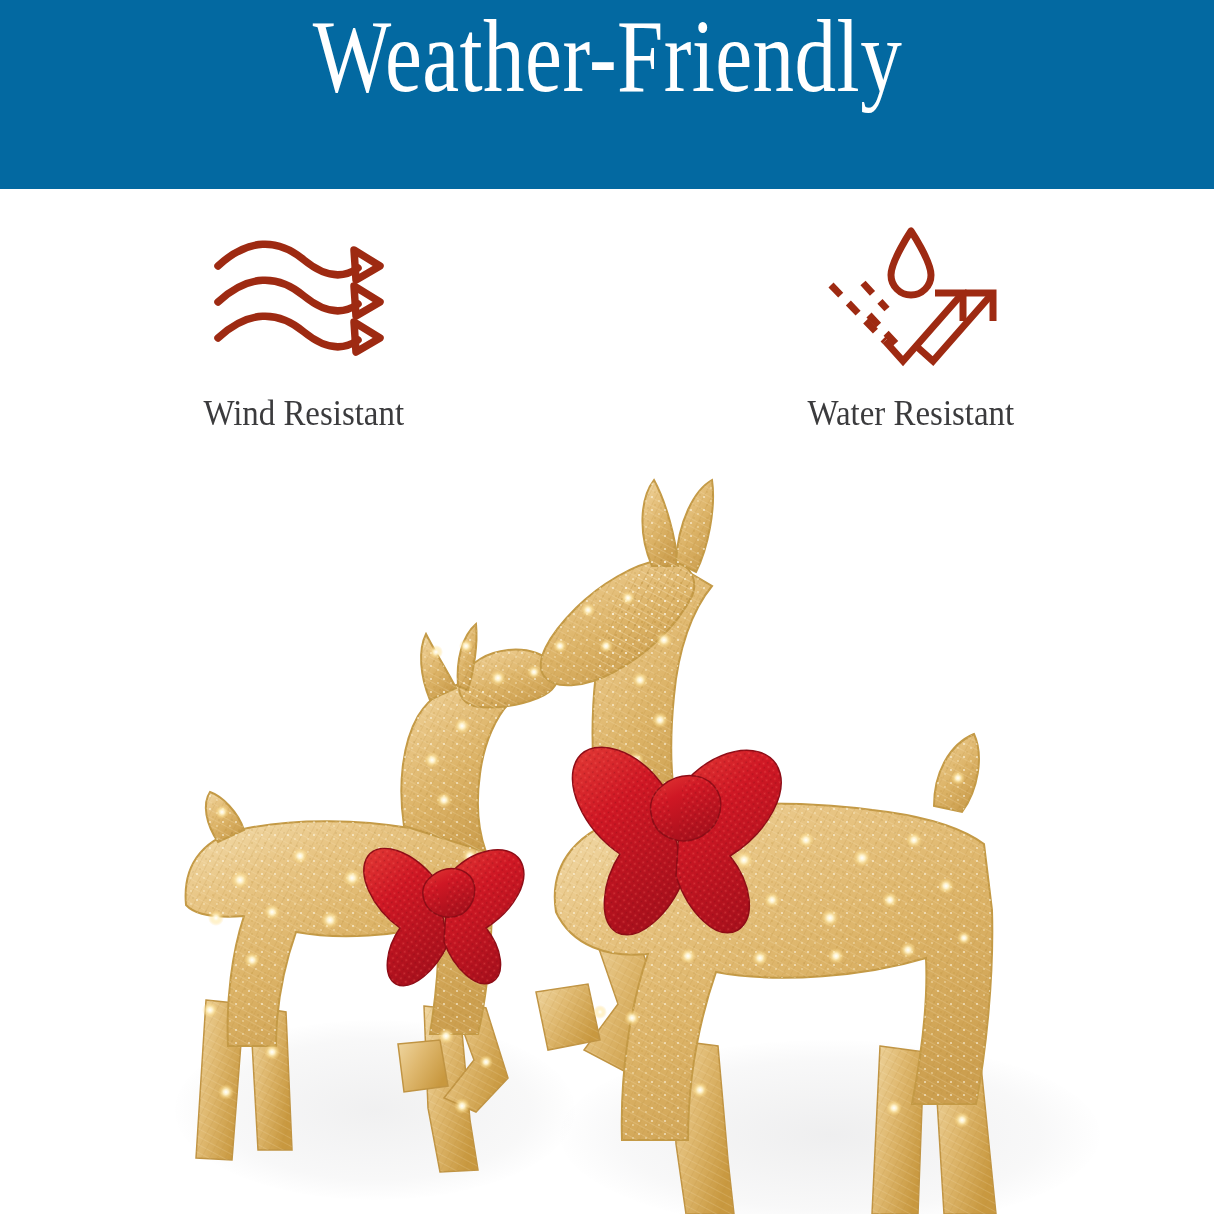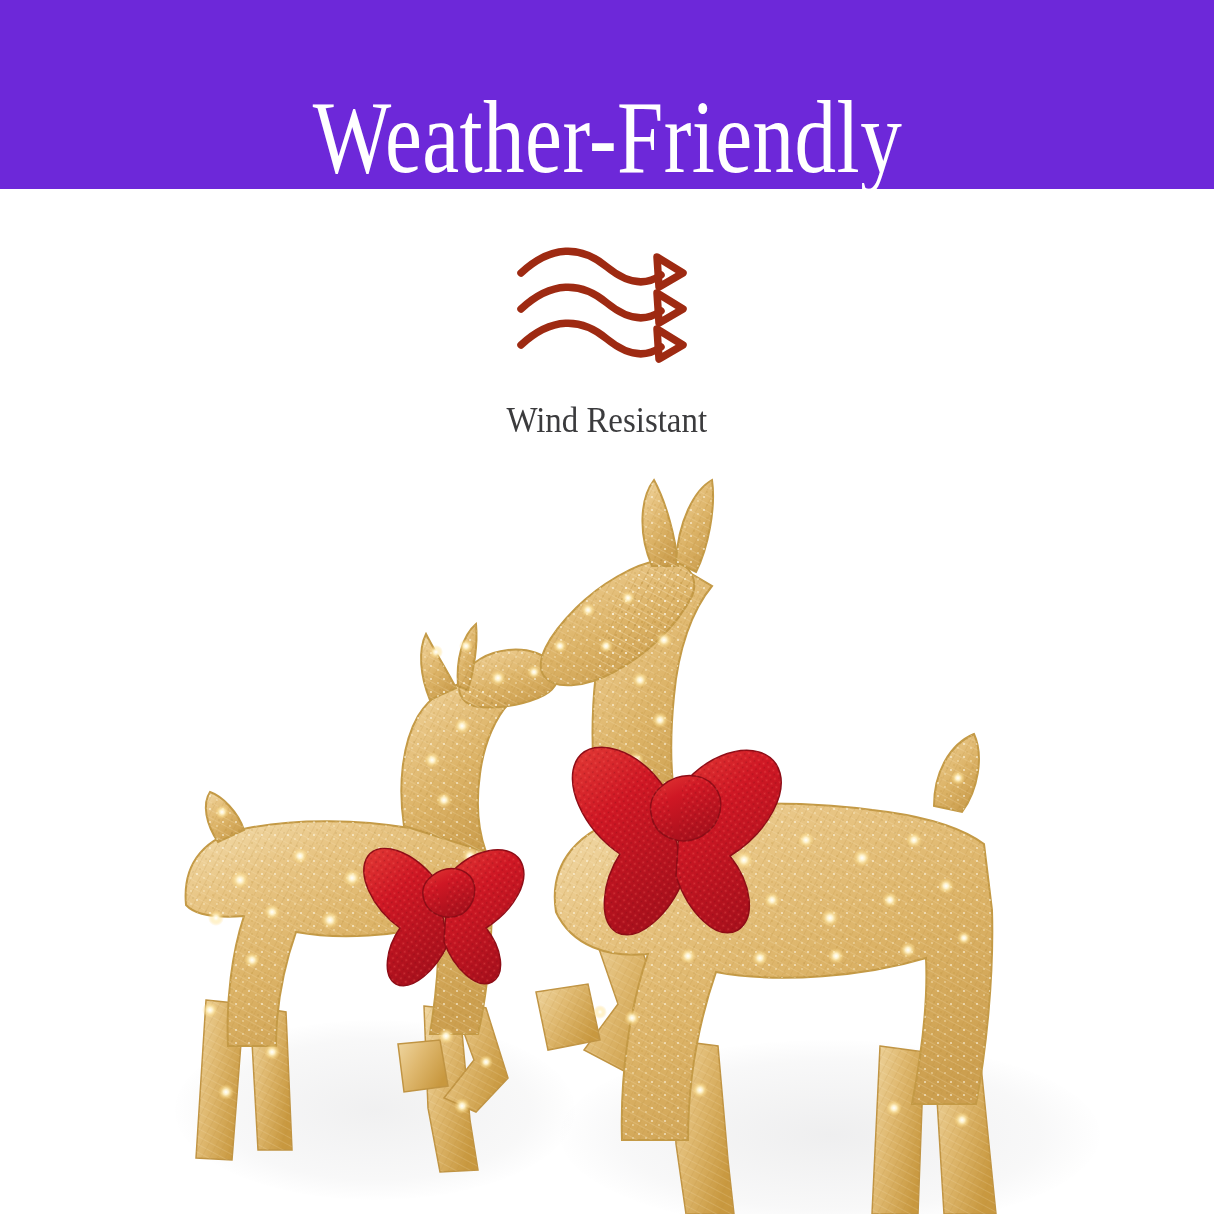--- a/index.html
+++ b/index.html
@@ -19,43 +19,43 @@
     overflow: hidden;
   }
 
   
   .banner {
     position: absolute;
     left: 0;
     top: 0;
     width: 1214px;
     height: 189px;
-    background: #6d28d9;
+    background: #0369a1;
     display: flex;
-    align-items: flex-end;
+    align-items: flex-start;
     justify-content: center;
   }
   .banner-title {
     color: #ffffff;
     font-family: "Liberation Serif", serif;
     font-size: 104px;
     line-height: 1;
     font-weight: 400;
     letter-spacing: 0.5px;
     transform: scaleX(0.80);
     transform-origin: center center;
     white-space: nowrap;
     margin-top: 4px;
   }
 
   
   .features {
     position: absolute;
     left: 0;
-    top: 196px;
+    top: 189px;
     width: 1214px;
     height: 290px;
     display: flex;
     align-items: flex-start;
     justify-content: space-around;
     padding-top: 34px;
     box-sizing: border-box;
   }
   .feature {
     width: 380px;
@@ -122,20 +122,41 @@
             <path d="M14 110 C 44 82, 74 82, 100 104 C 122 122, 140 122, 154 112"></path>
             <path d="M150 22 L 176 38 L 152 52 Z"></path>
             <path d="M150 58 L 176 74 L 152 88 Z"></path>
             <path d="M150 94 L 176 110 L 152 124 Z"></path>
           </g>
         </svg>
       </div>
       <div class="feature-label">Wind Resistant</div>
     </div>
 
+    <div class="feature">
+      <div class="feature-icon">
+        <svg width="200" height="150" viewBox="0 0 200 150" fill="none" aria-hidden="true">
+          <g stroke="#9E2A12" stroke-width="7" stroke-linecap="butt" stroke-linejoin="miter" fill="none">
+
+            <path d="M100 8 C 100 8, 80 38, 80 52 A 20 20 0 0 0 120 52 C 120 38, 100 8, 100 8 Z" stroke-linejoin="round"></path>
+
+            <path d="M20 62 L 74 118" stroke-dasharray="14 11"></path>
+            <path d="M52 60 L 76 86" stroke-dasharray="14 11"></path>
+            <path d="M58 92 L 88 124" stroke-dasharray="14 11"></path>
+
+            <path d="M74 118 L 92 138 L 150 72"></path>
+            <path d="M124 70 L 152 70 L 152 98"></path>
+
+            <path d="M104 122 L 122 138 L 180 72"></path>
+            <path d="M154 70 L 182 70 L 182 98"></path>
+          </g>
+        </svg>
+      </div>
+      <div class="feature-label">Water Resistant</div>
+    </div>
 
 
   </div>
 
   <div class="product-photo">
     <div class="shadow-small"></div>
     <div class="shadow-large"></div>
 
     <svg class="deer-svg" width="1214" height="1214" viewBox="0 0 1214 1214" aria-hidden="true">
       <defs>

